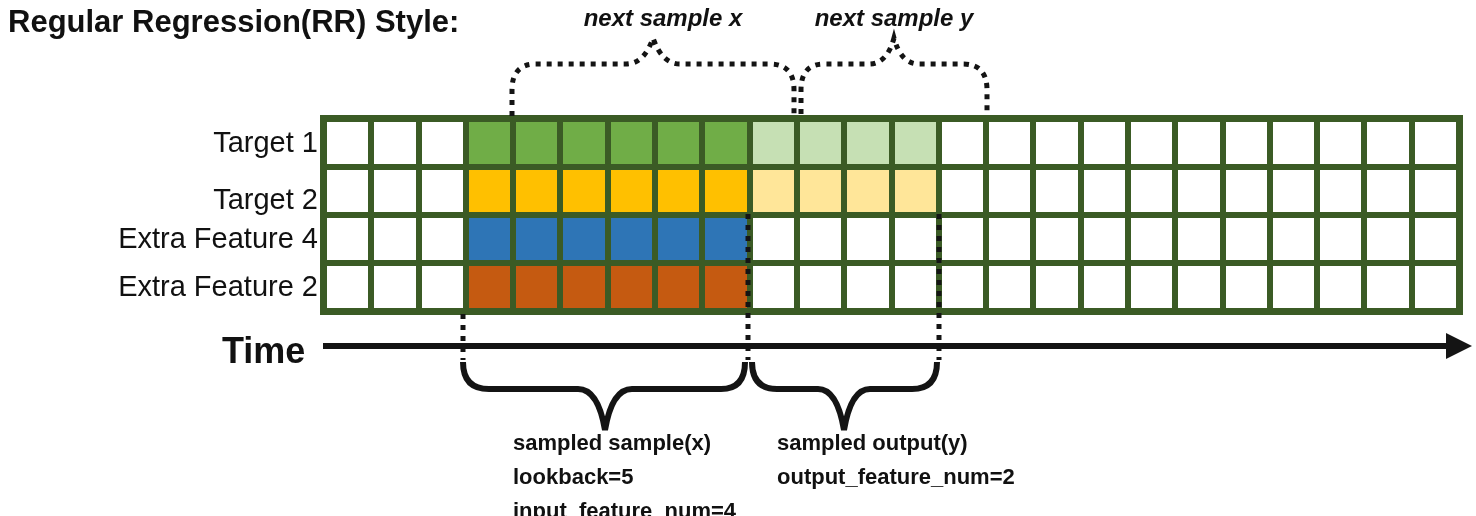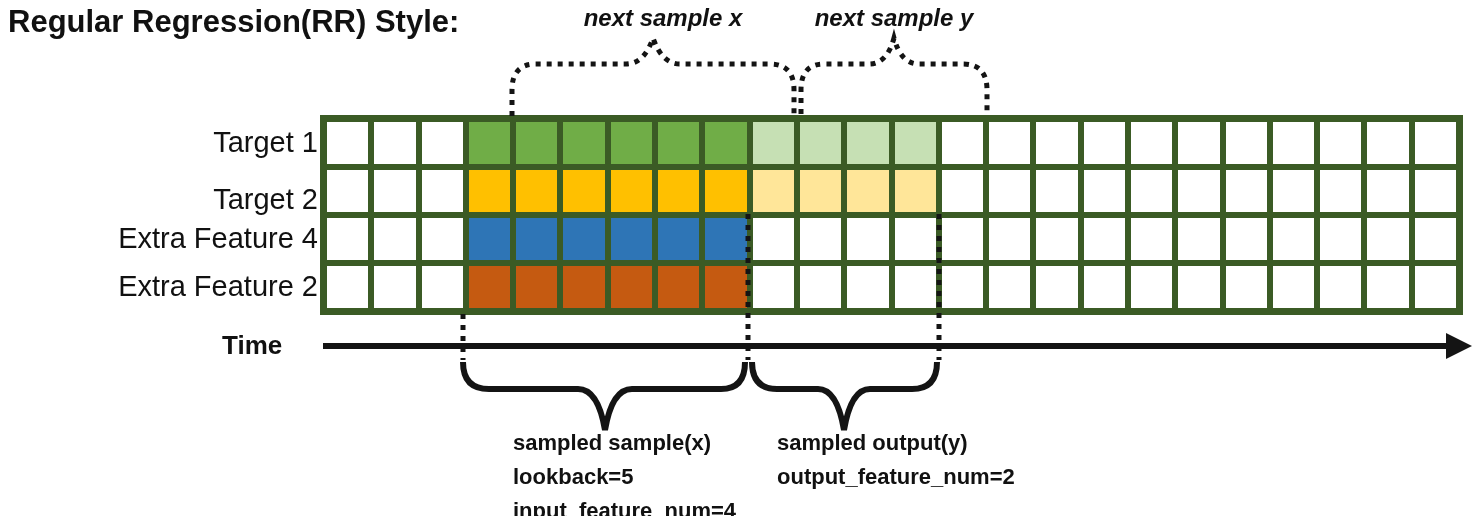--- a/index.html
+++ b/index.html
@@ -28,21 +28,21 @@
   .cell { background:#ffffff; }
   .overlay { position:absolute; left:0; top:0; pointer-events:none; z-index:5; }
   .next-label {
     position:absolute; top:4px; width:260px; text-align:center;
     font-size:24px; font-style:italic; font-weight:600; white-space:nowrap;
   }
   #next-sample-x-label { left:533px; }
   #next-sample-y-label { left:764px; }
   .time-label {
     position:absolute; left:222px; top:330px;
-    font-size:26px; font-weight:700;
+    font-size:36px; font-weight:700;
   }
   .anno-block {
     position:absolute; top:426px;
     font-size:22px; font-weight:600; line-height:34px; white-space:nowrap;
   }
   #input-anno-block { left:513px; }
   #output-anno-block { left:777px; }
 </style>
 </head>
 <body>

